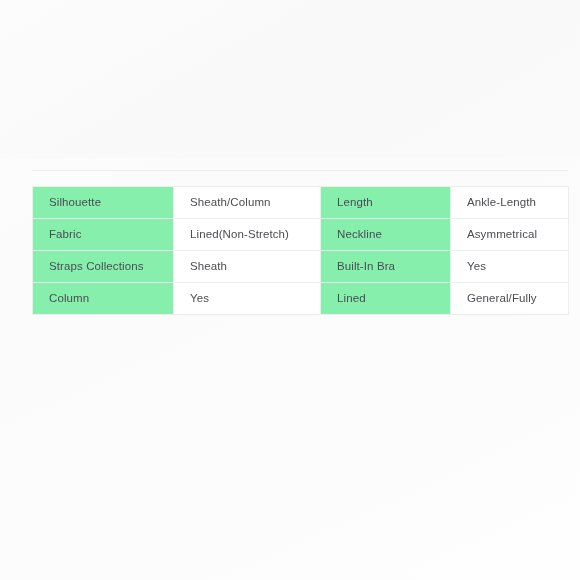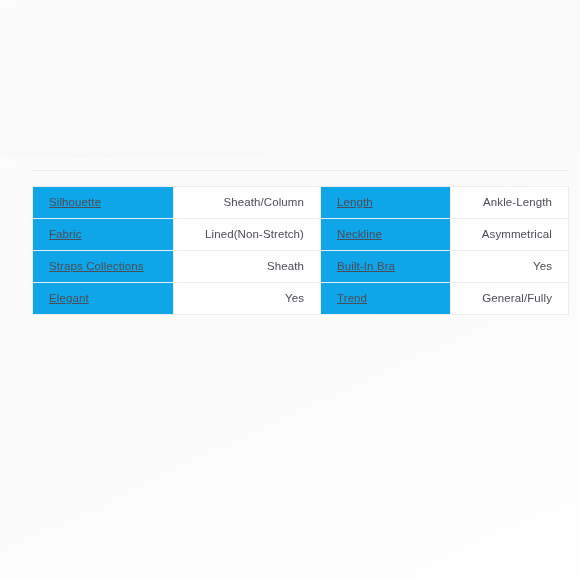--- a/index.html
+++ b/index.html
@@ -68,29 +68,27 @@
     color: #4c4c55;
     border: 1px solid #ededed;
     vertical-align: middle;
     letter-spacing: 0.1px;
     white-space: nowrap;
     overflow: hidden;
     text-overflow: ellipsis;
   }
 
   td.spec-label {
-    background: #0ea5e9;
+    background: #86efac;
     color: #4c4c55;
-    text-decoration: underline;
   }
 
   td.spec-value {
     background: #ffffff;
     color: #4c4c55;
-    text-align: right;
   }
 
   
   col.c1 { width: 141px; }
   col.c2 { width: 147px; }
   col.c3 { width: 130px; }
   col.c4 { width: 118px; }
 </style>
 </head>
 <body>
@@ -128,23 +126,23 @@
 
 
         <tr>
           <td class="spec-label">Straps Collections</td>
           <td class="spec-value">Sheath</td>
           <td class="spec-label">Built-In Bra</td>
           <td class="spec-value">Yes</td>
         </tr>
 
         <tr>
-          <td class="spec-label">Elegant</td>
+          <td class="spec-label">Column</td>
           <td class="spec-value">Yes</td>
-          <td class="spec-label">Trend</td>
+          <td class="spec-label">Lined</td>
           <td class="spec-value">General/Fully</td>
         </tr>
 
 
       </tbody>
     </table>
   </div>
 
 </div>
 

